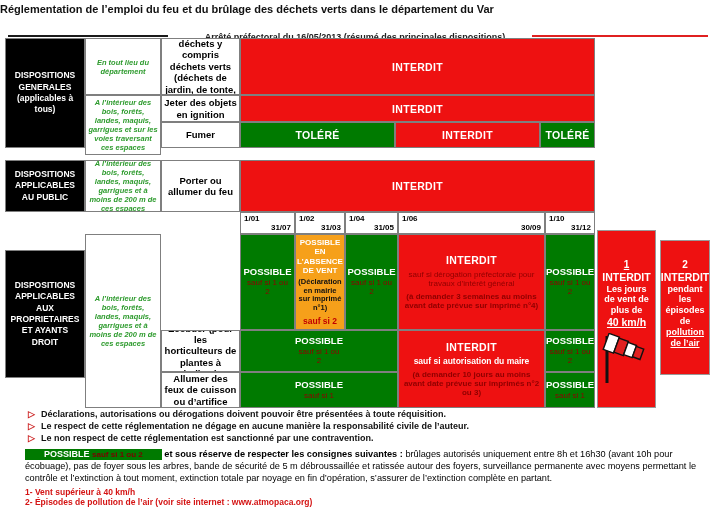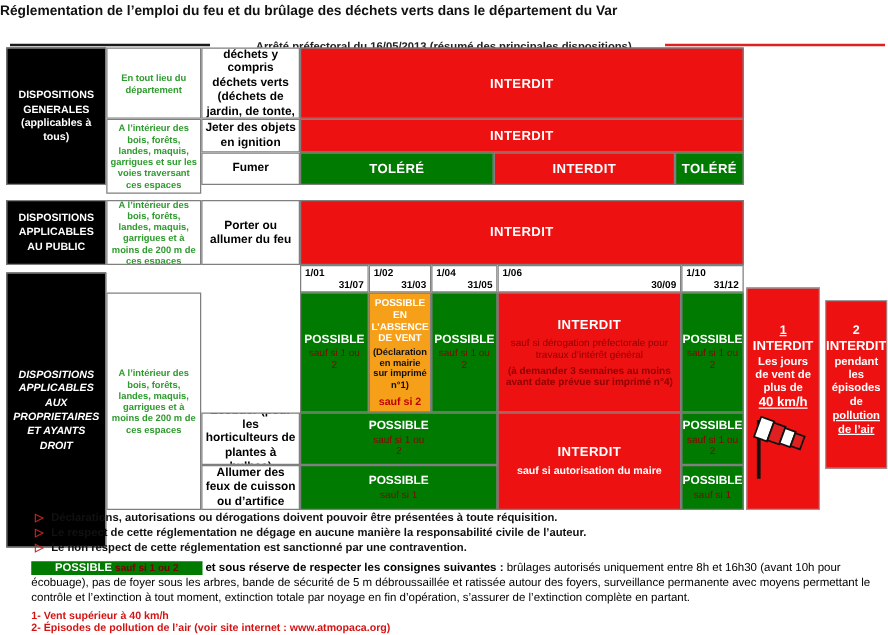--- a/index.html
+++ b/index.html
@@ -2,21 +2,21 @@
 <html><head>
 <meta charset="utf-8">
 <style>
   html,body{margin:0;padding:0;background:#fff;}
   .page{position:relative;width:710px;height:508px;background:#fff;font-family:"Liberation Sans",sans-serif;overflow:hidden;}
   .title{position:absolute;top:3px;left:0;width:710px;font-size:11px;font-weight:700;color:#111;}
   .subtitle{position:absolute;top:17px;left:0;width:710px;text-align:center;font-size:9px;font-weight:700;color:#222;text-decoration:underline;margin-top:15px;}
   .bar{position:absolute;height:2px;}
   .cell{position:absolute;box-sizing:border-box;border:1px solid #7f7f7f;display:flex;flex-direction:column;align-items:center;justify-content:center;text-align:center;padding:1px 2px;overflow:hidden;}
   .cat{background:#000;color:#fff;font-weight:700;font-size:8.5px;line-height:1.35;}
-  .scope{color:#2e9b2e;font-weight:700;font-size:7.5px;line-height:1.2;background:#fff;}
+  .scope{color:#2e9b2e;font-weight:700;font-size:7.5px;line-height:1.2;background:#fff;font-style:italic;}
   .action{color:#000;font-weight:700;font-size:9.5px;line-height:1.2;background:#fff;}
   .red{background:#ee1111;color:#fff;font-weight:700;}
   .green{background:#007a00;color:#fff;font-weight:700;}
   .orange{background:#f6a01a;color:#fff;font-weight:700;}
   .big{font-size:10.5px;letter-spacing:.3px;}
   .st{font-size:9.5px;line-height:1.15;}
   .exc{color:#8f0000;font-size:8px;font-weight:400;line-height:1.15;max-width:46px;}
   .excw{max-width:120px;}
   .excwhite{color:#fff;font-size:8.5px;font-weight:700;line-height:1.15;}
   .detail{color:#8f0000;font-size:8px;font-weight:700;line-height:1.15;margin-top:3px;}
@@ -84,21 +84,21 @@
   </div>
   <div class="dcell" style="left:398px;top:212px;width:147px;height:22px;">
     <span class="dfrom">1/06</span>
     <span class="dto">30/09</span>
   </div>
   <div class="dcell" style="left:545px;top:212px;width:50px;height:22px;">
     <span class="dfrom">1/10</span>
     <span class="dto">31/12</span>
   </div>
 
-  <div class="cell cat" style="left:5px;top:218px;width:80px;height:220px;font-style:italic;">DISPOSITIONS APPLICABLES AUX PROPRIETAIRES ET AYANTS DROIT</div>
+  <div class="cell cat" style="left:5px;top:250px;width:80px;height:128px;">DISPOSITIONS APPLICABLES AUX PROPRIETAIRES ET AYANTS DROIT</div>
   <div class="cell scope" style="left:85px;top:234px;width:76px;height:174px;">A l’intérieur des bois, forêts, landes, maquis, garrigues et à moins de 200 m de ces espaces</div>
 
   <div class="cell action" style="left:161px;top:330px;width:79px;height:42px;">Écobuer (pour les horticulteurs de plantes à bulbes)</div>
   <div class="cell action" style="left:161px;top:372px;width:79px;height:36px;">Allumer des feux de cuisson ou d’artifice</div>
 
   <div class="cell green" style="left:240px;top:234px;width:55px;height:96px;">
     <span class="st">POSSIBLE</span>
     <span class="exc">sauf si 1 ou 2</span>
   </div>
   <div class="cell orange" style="left:295px;top:234px;width:50px;height:96px;">
@@ -120,20 +120,21 @@
     <span class="exc">sauf si 1 ou 2</span>
   </div>
 
   <div class="cell green" style="left:240px;top:330px;width:158px;height:42px;">
     <span class="st">POSSIBLE</span>
     <span class="exc">sauf si 1 ou 2</span>
   </div>
   <div class="cell red" style="left:398px;top:330px;width:147px;height:78px;">
     <span class="big">INTERDIT</span>
     <span class="excwhite" style="margin-top:4px;">sauf si autorisation du maire</span>
+    <span class="detail" style="max-width:140px;">(à demander 10 jours au moins avant date prévue sur imprimés n°2 ou 3)</span>
   </div>
   <div class="cell green" style="left:545px;top:330px;width:50px;height:42px;">
     <span class="st">POSSIBLE</span>
     <span class="exc">sauf si 1 ou 2</span>
   </div>
 
   <div class="cell green" style="left:240px;top:372px;width:158px;height:36px;">
     <span class="st">POSSIBLE</span>
     <span class="exc">sauf si 1</span>
   </div>

